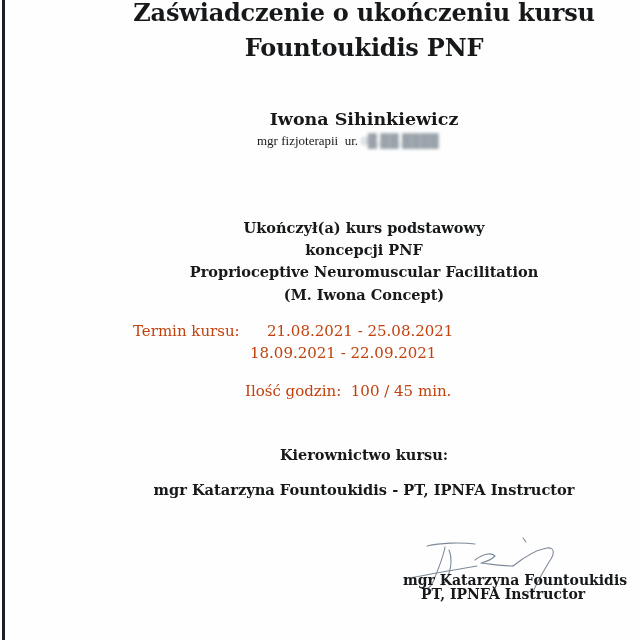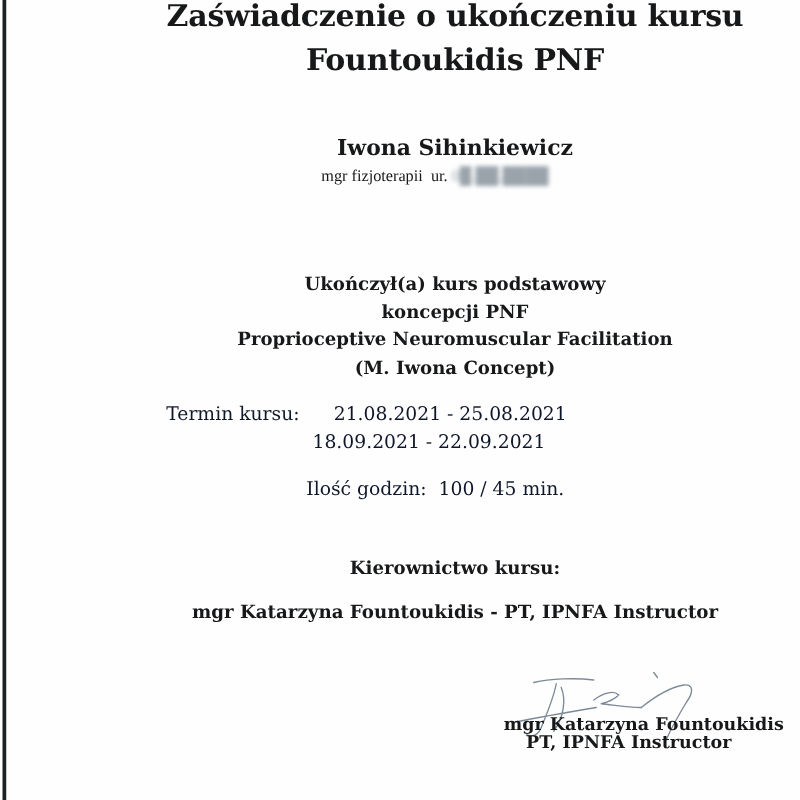--- a/index.html
+++ b/index.html
@@ -59,21 +59,21 @@
     }
     .course {
       font-weight: bold;
       font-size: 14.5px;
       line-height: 22px;
     }
     .term {
       font-family: "DejaVu Serif", "Liberation Serif", serif;
       font-size: 15px;
       line-height: 22px;
-      color: #0f172a;
+      color: #c2410c;
     }
     .bold-heading {
       font-weight: bold;
       font-size: 14.5px;
     }
     .director {
       font-weight: bold;
       font-size: 14.6px;
     }
     .sigblock {

